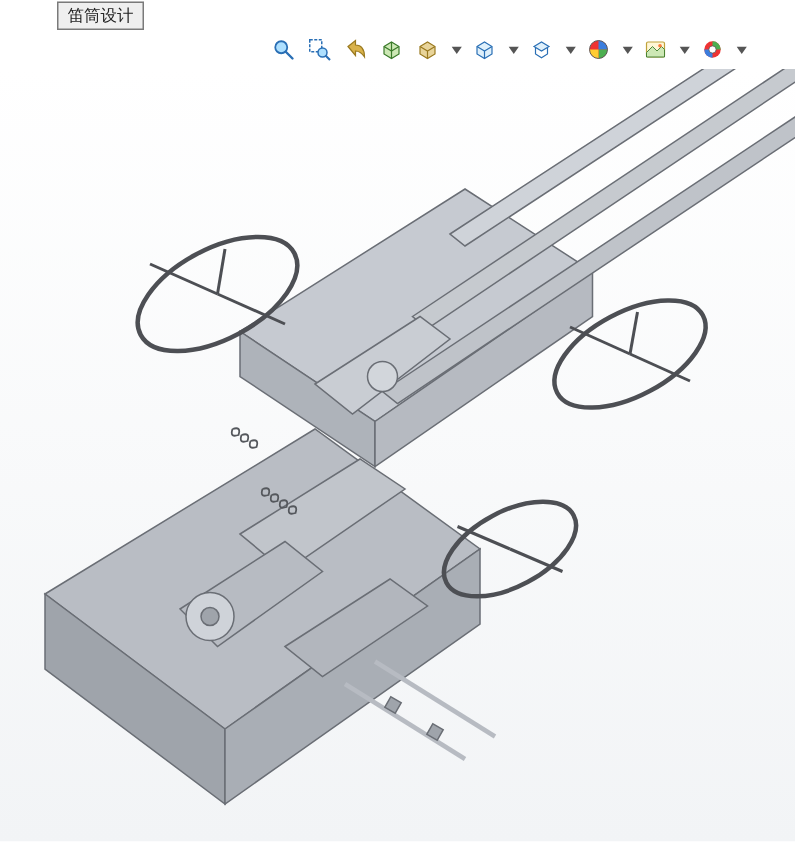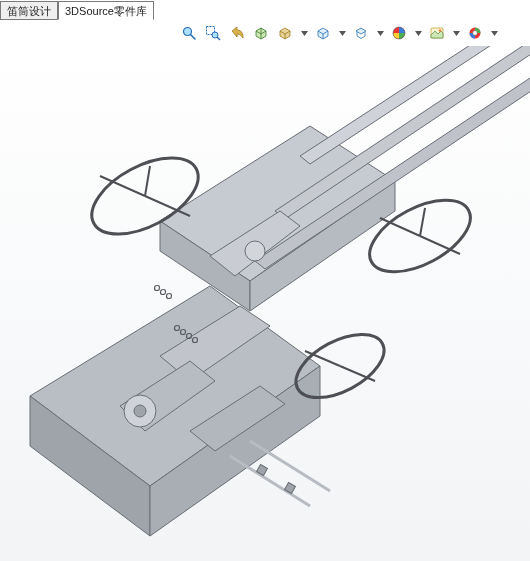--- a/index.html
+++ b/index.html
@@ -13,20 +13,21 @@
     background: #ffffff;
     overflow: hidden;
     position: relative;
   }
   .tab-bar {
     display: flex;
     align-items: flex-end;
     height: 20px;
     background: #fff;
     gap: 0;
+    padding-left: 38px;
   }
   .tab {
     border: 1px solid #7a7a7a;
     border-bottom: 1px solid #7a7a7a;
     padding: 2px 6px 1px 6px;
     background: #efefef;
     color: #222;
     font-size: 11px;
     line-height: 14px;
     cursor: pointer;
@@ -66,21 +67,20 @@
   .model-placeholder {
     position: absolute;
     inset: 0;
   }
 </style>
 </head>
 <body>
 
 <div class="tab-bar">
   <div class="tab"><span>笛筒设计</span></div>
-  <div class="tab active"><span>3DSource零件库</span></div>
 </div>
 
 <div class="toolbar">
 
   <div class="tool-icon">
     <svg width="16" height="16" viewBox="0 0 16 16">
       <circle cx="6.5" cy="6.5" r="4" fill="#aee0ff" stroke="#2a6fb5" stroke-width="1.2"></circle>
       <line x1="9.5" y1="9.5" x2="14" y2="14" stroke="#2a6fb5" stroke-width="1.6" stroke-linecap="round"></line>
     </svg>
   </div>

